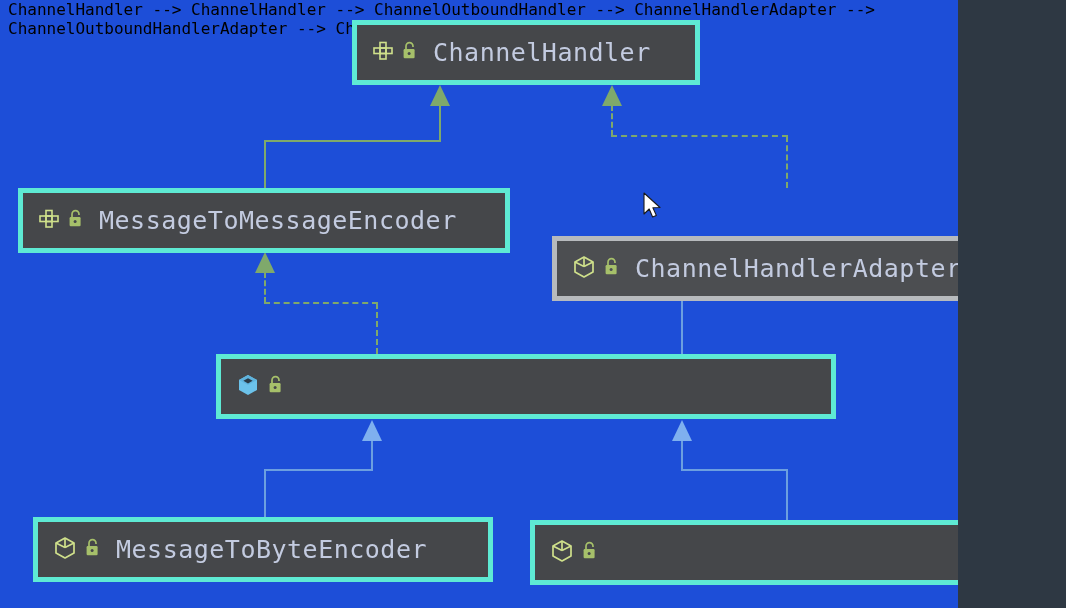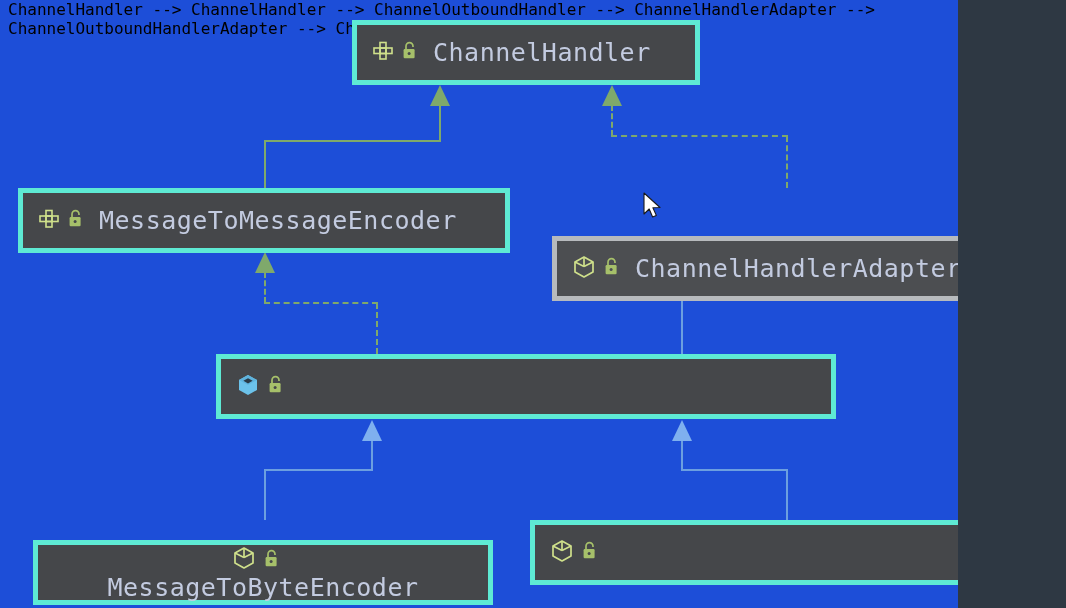--- a/index.html
+++ b/index.html
@@ -229,21 +229,21 @@
         <svg width="15" height="19" viewBox="0 0 15 19">
           <path d="M4 8 V5.2 A3.5 3.5 0 0 1 11 5.2 V6" fill="none" stroke="#a6c06a" stroke-width="1.7"></path>
           <rect x="1.6" y="8" width="11" height="9.2" rx="1.2" fill="#a6c06a"></rect>
           <circle cx="7.1" cy="12.6" r="1.5" fill="#45474a"></circle>
         </svg>
       </span>
     </span>
   </div>
 
   
-  <div class="node" style="left:33px; top:540px; width:460px;flex-direction:column;">
+  <div class="node" style="left:33px; top:517px; width:460px;">
     <span class="icons">
       <span>
         <svg width="26" height="26" viewBox="0 0 26 26">
           <g fill="none" stroke="#cfe08b" stroke-width="1.7" stroke-linejoin="round">
             <path d="M13 3 L22 8 L22 18 L13 23 L4 18 L4 8 Z"></path>
             <path d="M13 3 L13 12.5"></path>
             <path d="M13 12.5 L22 8"></path>
             <path d="M13 12.5 L4 8"></path>
           </g>
         </svg>

